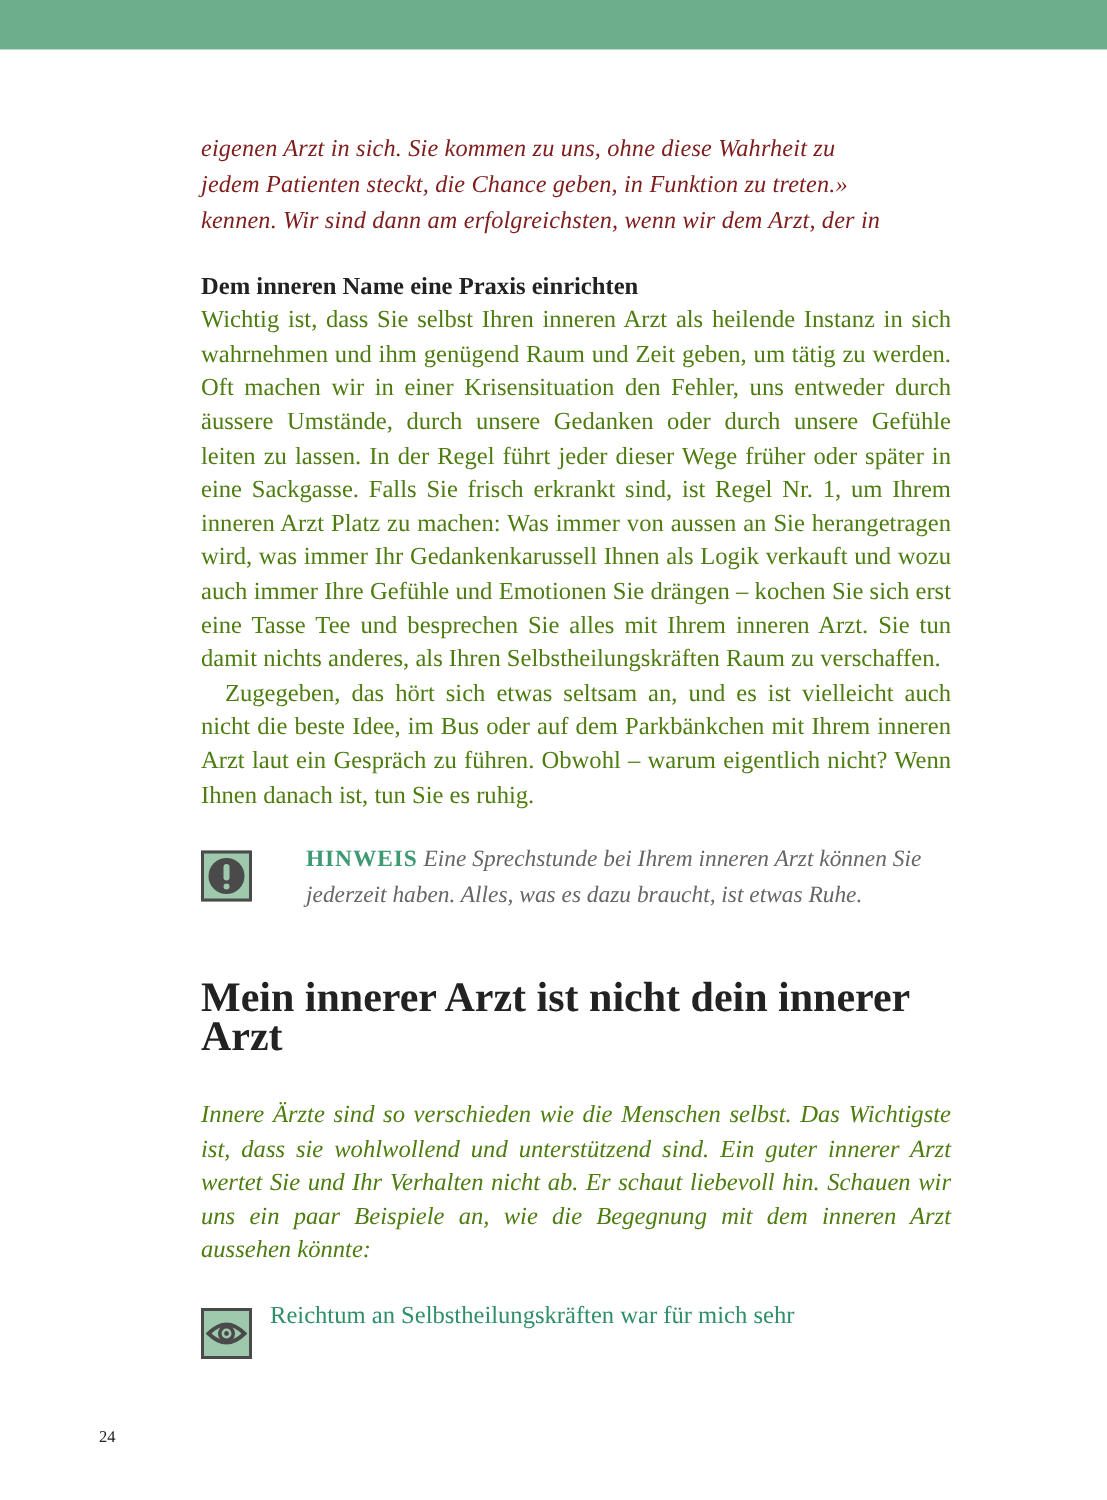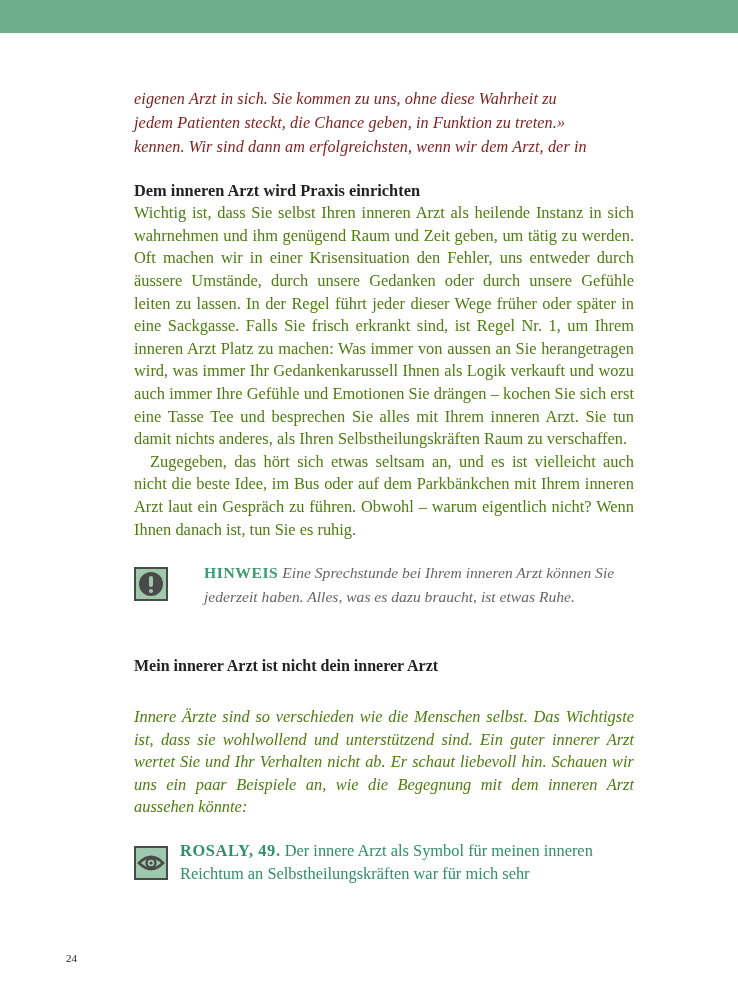--- a/index.html
+++ b/index.html
@@ -10,42 +10,42 @@
     .top-band { position: absolute; left: 0; top: 0; width: 738px; height: 33px; background: #6daf8c; }
     .content { position: absolute; left: 134px; top: 87px; width: 500px; }
     .quote { font-style: italic; color: #7f1d1d; font-size: 16.2px; line-height: 24.2px; margin: 0; letter-spacing: 0.1px; }
     .subhead { font-weight: bold; font-size: 16.4px; line-height: 22.6px; margin: 20px 0 0 0; color: #222; }
     .para { font-size: 16.4px; line-height: 22.6px; margin: 0; text-align: justify; color: #4d7c0f; }
     .para.indent { text-indent: 16px; }
     .note { position: relative; margin-top: 20px; padding-left: 70px; min-height: 44px; }
     .note-icon { position: absolute; left: 0; top: 6px; width: 34px; height: 34px; background: #9fc9ad; border: 2px solid #4a4a4a; box-sizing: border-box; display: flex; align-items: center; justify-content: center; }
     .note-text { font-size: 15.6px; line-height: 24px; font-style: italic; color: #666; margin: 0; }
     .note-label { font-style: normal; font-weight: bold; color: #3d9a72; letter-spacing: 0.6px; }
-    .h2 { font-weight: bold; font-size: 16px; line-height: 26px; margin: 44px 0 0 0; color: #222; }
+    .h2 { font-weight: bold; font-size: 28px; line-height: 26px; margin: 44px 0 0 0; color: #222; }
     .h2 + .para { margin-top: 27px; font-style: italic; }
     .example { position: relative; margin-top: 21px; color: #2f8f68; font-size: 16.4px; line-height: 22.6px; }
     .example-icon { position: absolute; left: 0; top: 6px; width: 34px; height: 34px; background: #9fc9ad; border: 2px solid #4a4a4a; box-sizing: border-box; display: flex; align-items: center; justify-content: center; }
     .example-line { display: block; white-space: nowrap; }
     .example-line.in { padding-left: 46px; }
     .example-label { font-weight: bold; letter-spacing: 0.6px; }
     .page-number { position: absolute; left: 66px; top: 952px; font-size: 11px; color: #222; }
   </style>
 </head>
 <body>
 
 <div class="top-band"></div>
 
 <div class="content">
   <div>
     <p class="quote">eigenen Arzt in sich. Sie kommen zu uns, ohne diese Wahrheit zu</p>
     <p class="quote">jedem Patienten steckt, die Chance geben, in Funktion zu treten.»</p>
     <p class="quote">kennen. Wir sind dann am erfolgreichsten, wenn wir dem Arzt, der in</p>
   </div>
 
-  <h3 class="subhead">Dem inneren Arzt wird Praxis einrichten</h3>
+  <h3 class="subhead">Dem inneren Name eine Praxis einrichten</h3>
   <p class="para">Wichtig ist, dass Sie selbst Ihren inneren Arzt als heilende Instanz in sich wahrnehmen und ihm genügend Raum und Zeit geben, um tätig zu werden. Oft machen wir in einer Krisensituation den Fehler, uns entweder durch äussere Umstände, durch unsere Gedanken oder durch unsere Gefühle leiten zu lassen. In der Regel führt jeder dieser Wege früher oder später in eine Sackgasse. Falls Sie frisch erkrankt sind, ist Regel Nr. 1, um Ihrem inneren Arzt Platz zu machen: Was immer von aussen an Sie herangetragen wird, was immer Ihr Gedankenkarussell Ihnen als Logik verkauft und wozu auch immer Ihre Gefühle und Emotionen Sie drängen – kochen Sie sich erst eine Tasse Tee und besprechen Sie alles mit Ihrem inneren Arzt. Sie tun damit nichts anderes, als Ihren Selbstheilungskräften Raum zu verschaffen.</p>
   <p class="para indent">Zugegeben, das hört sich etwas seltsam an, und es ist vielleicht auch nicht die beste Idee, im Bus oder auf dem Parkbänkchen mit Ihrem inneren Arzt laut ein Gespräch zu führen. Obwohl – warum eigentlich nicht? Wenn Ihnen danach ist, tun Sie es ruhig.</p>
 
   <div class="note">
     <span class="note-icon">
       <svg width="26" height="26" viewBox="0 0 26 26">
         <circle cx="13" cy="13" r="12" fill="#4a4a4a"></circle>
         <rect x="11" y="5" width="4" height="11" rx="2" fill="#9fc9ad"></rect>
         <circle cx="13" cy="20" r="2" fill="#9fc9ad"></circle>
       </svg>
@@ -57,18 +57,17 @@
   <p class="para">Innere Ärzte sind so verschieden wie die Menschen selbst. Das Wichtigste ist, dass sie wohlwollend und unterstützend sind. Ein guter innerer Arzt wertet Sie und Ihr Verhalten nicht ab. Er schaut liebevoll hin. Schauen wir uns ein paar Beispiele an, wie die Begegnung mit dem inneren Arzt aussehen könnte:</p>
 
   <div class="example">
     <span class="example-icon">
       <svg width="28" height="20" viewBox="0 0 28 20">
         <path d="M2 10 Q14 -2 26 10 Q14 22 2 10 Z" fill="none" stroke="#4a4a4a" stroke-width="2.6"></path>
         <circle cx="14" cy="10" r="4.5" fill="none" stroke="#4a4a4a" stroke-width="2.4"></circle>
         <circle cx="14" cy="10" r="1.6" fill="#4a4a4a"></circle>
       </svg>
     </span>
-    <span class="example-line in"><span class="example-label">ROSALY, 49.</span> <span>Der innere Arzt als Symbol für meinen inneren</span></span>
     <span class="example-line in">Reichtum an Selbstheilungskräften war für mich sehr</span>
   </div>
 </div>
 
 <div class="page-number">24</div>
 
 </body></html>

